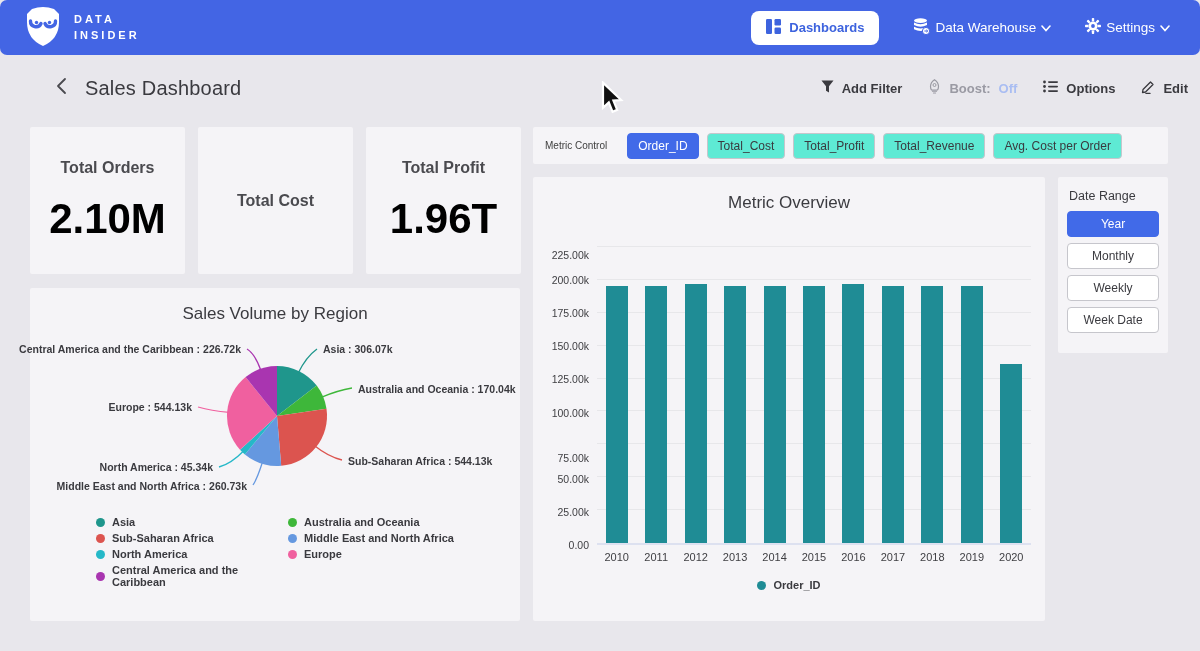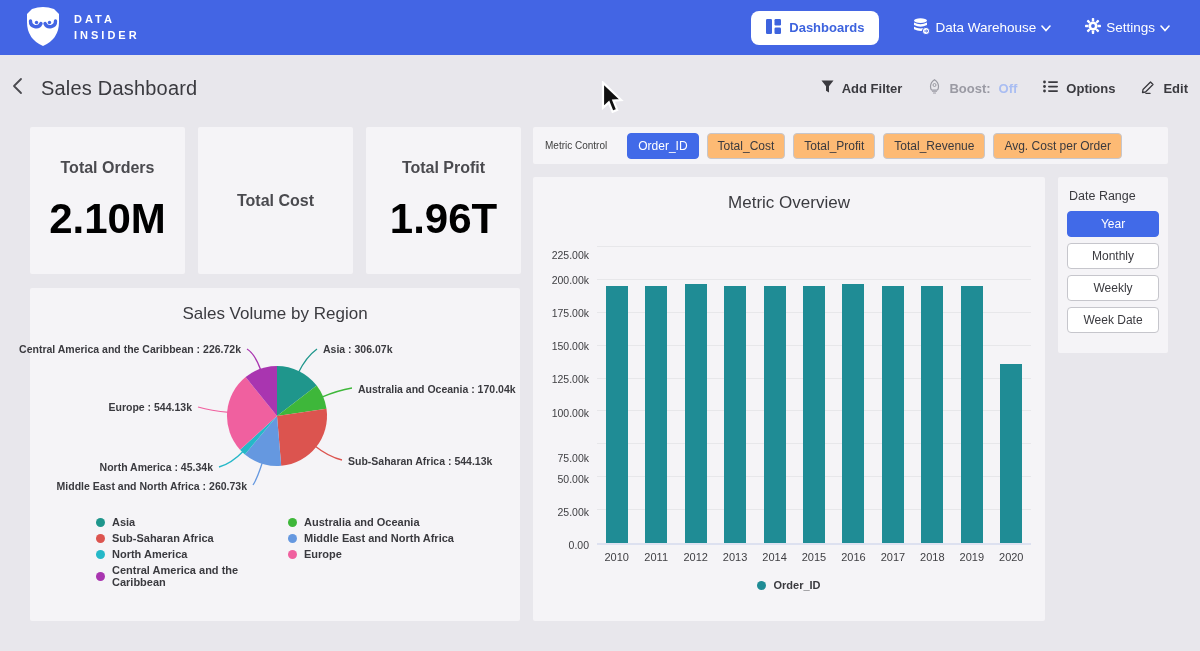--- a/index.html
+++ b/index.html
@@ -8,55 +8,57 @@
     font-family:"Liberation Sans","DejaVu Sans",sans-serif;
     background:#e8e7ec;
     position:relative;
     color:#3b3b40;
   }
   
   .navbar {
     height:55px; background:#4365e4;
     display:flex; align-items:center; justify-content:space-between;
     padding:0 30px 0 24px;
+    border-radius:7px;
   }
   .brand { display:flex; align-items:center; gap:12px; }
   .brand-text { color:#fff; font-size:11px; font-weight:bold; letter-spacing:3px; line-height:1.45; }
   .nav-right { display:flex; align-items:center; gap:34px; }
   .pill-btn {
     background:#fff; border:none; border-radius:8px;
     display:flex; align-items:center; gap:8px;
     padding:8px 15px; color:#3d63de; font-size:13px; font-weight:bold; cursor:pointer;
   }
   .nav-item { display:flex; align-items:center; gap:5px; color:#fff; font-size:13.5px; cursor:pointer; }
   
   .page-header {
     height:66px; display:flex; align-items:center; justify-content:space-between;
     padding:0 12px;
+    margin-left:44px;
   }
   .header-left { display:flex; align-items:center; gap:18px; }
   .page-title { font-size:20px; color:#3a3a3f; letter-spacing:.2px; }
   .header-right { display:flex; align-items:center; gap:26px; }
   .header-action { display:flex; align-items:center; gap:8px; font-size:13px; font-weight:600; color:#3a3a3f; cursor:pointer; }
   .header-action.dim { color:#9a9aa3; }
   .boost-off { color:#a9bdf2; }
   
   .card { background:#f5f4f7; border-radius:2px; position:absolute; }
   
   .kpi { width:155px; height:147px; top:127px; display:flex; flex-direction:column; align-items:center; justify-content:center; gap:18px; }
   .kpi-label { font-size:16px; font-weight:600; color:#4a4a4f; }
   .kpi-value { font-size:42px; font-weight:bold; color:#000000; }
   
   .metric-bar {
     left:533px; top:127px; width:635px; height:37px;
     display:flex; align-items:center; gap:8px; padding:0 12px;
   }
   .metric-label { font-size:10px; color:#404040; margin-right:12px; }
   .chip-btn {
-    background:#fdba74; border:1px solid #c6c6cc; border-radius:4px;
+    background:#5eead4; border:1px solid #c6c6cc; border-radius:4px;
     font-size:12px; color:#3a3a3f; padding:5px 10px; cursor:pointer;
     font-family:inherit;
   }
   .chip-btn.selected { background:#416ae8; border-color:#416ae8; color:#fff; }
   
   .pie-card { left:30px; top:288px; width:490px; height:333px; }
   .panel-title { text-align:center; font-size:17px; font-weight:500; color:#3b3b40; padding-top:16px; }
   .pie-legend {
     margin:6px 0 0 66px;
     display:grid; grid-template-columns:192px auto; grid-auto-flow:row;

